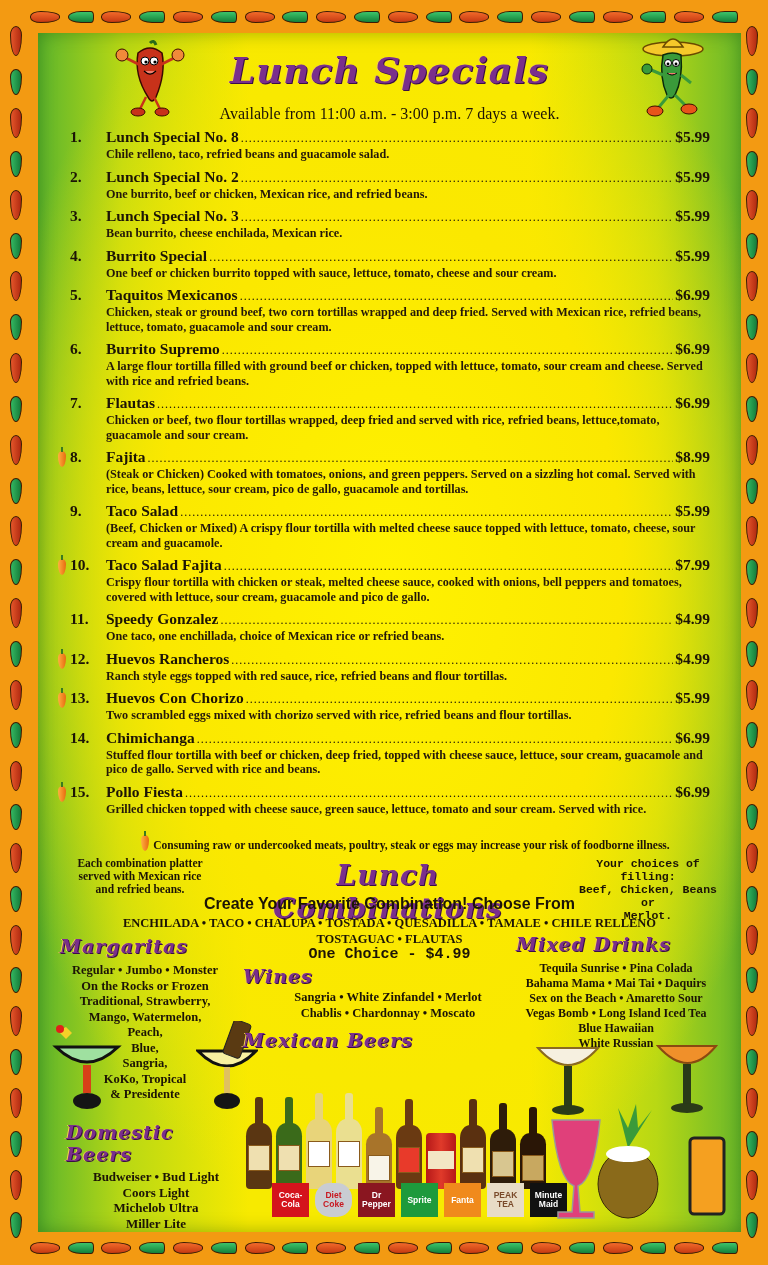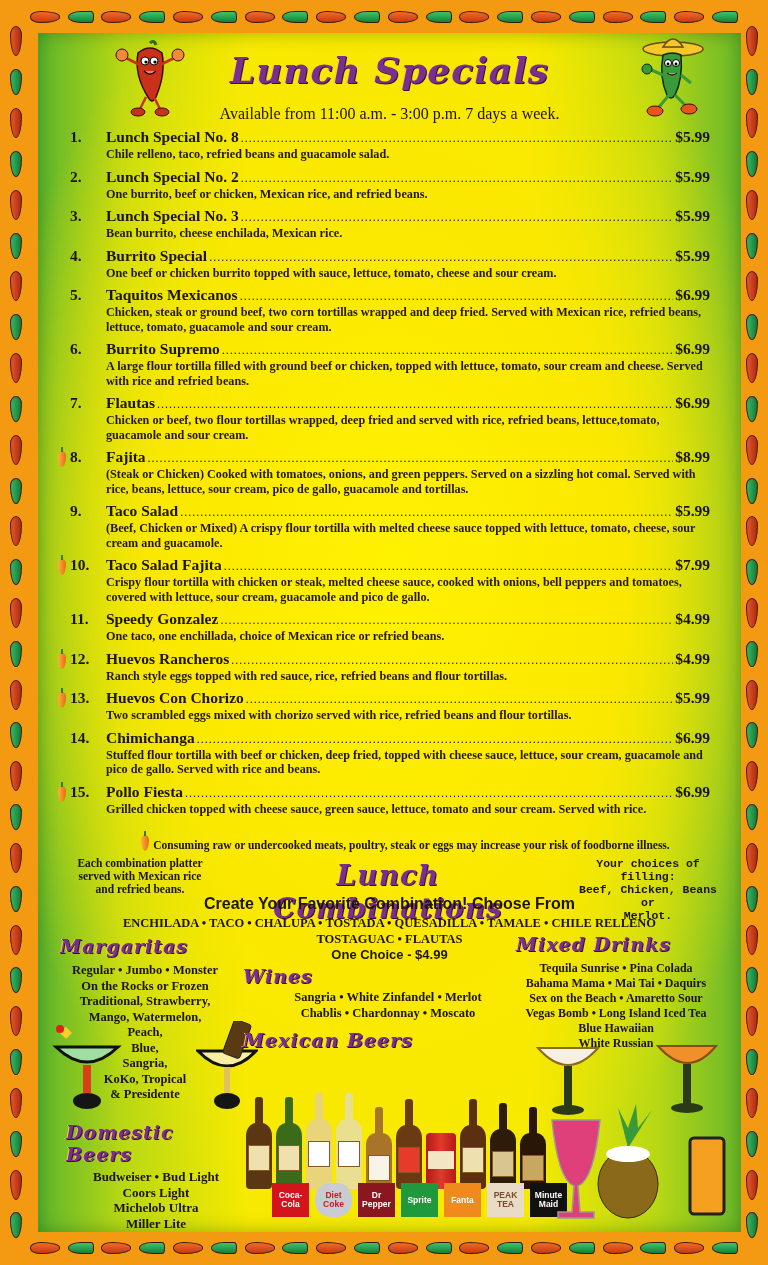--- a/index.html
+++ b/index.html
@@ -64,21 +64,21 @@
 
   .disclaimer { position: absolute; left: 40px; right: 8px; top: 800px; font-family: "Liberation Serif", serif; font-weight: bold; font-size: 11.5px; text-align: center; }
   .disclaimer .hot-icon { position: relative; display: inline-block; left: 0; top: 2px; margin-right: 4px; }
 
   
   .combo-left { position: absolute; left: 22px; top: 824px; width: 160px; text-align: center; font-family: "Liberation Serif", serif; font-weight: bold; font-size: 11.5px; line-height: 13px; }
   .combo-right { position: absolute; right: 18px; top: 824px; width: 150px; text-align: center; font-family: Liberation Mono, monospace; font-weight: bold; font-size: 11.5px; line-height: 13px; }
   .combo-title { position: absolute; left: 180px; width: 340px; top: 826px; text-align: center; font-size: 28px; }
   .combo-sub { position: absolute; left: 0; right: 0; top: 862px; text-align: center; font-family: "Liberation Sans", sans-serif; font-weight: bold; font-size: 16px; }
   .combo-choices { position: absolute; left: 0; right: 0; top: 882px; text-align: center; font-family: "Liberation Serif", serif; font-weight: bold; font-size: 12.5px; line-height: 16px; }
-  .combo-price { font-family: Liberation Sans, sans-serif; font-size: 13px; }
+  .combo-price { font-family: Liberation Mono, monospace; font-size: 15px; }
 
   
   .section-title { font-size: 19px; text-align: left; }
   .drink-text { font-family: "Liberation Serif", serif; font-weight: bold; font-size: 12.5px; line-height: 15.5px; text-align: center; }
   .margaritas { position: absolute; left: 22px; top: 902px; width: 160px; }
   .marg-list { position: absolute; left: 22px; top: 930px; width: 170px; }
   .marg-list .lines-narrow { width: 110px; margin: 0 auto; }
   .wines { position: absolute; left: 205px; top: 932px; width: 290px; }
   .mexbeers-title { position: absolute; left: 205px; top: 996px; width: 290px; }
   .mixed { position: absolute; left: 478px; top: 900px; width: 200px; }

